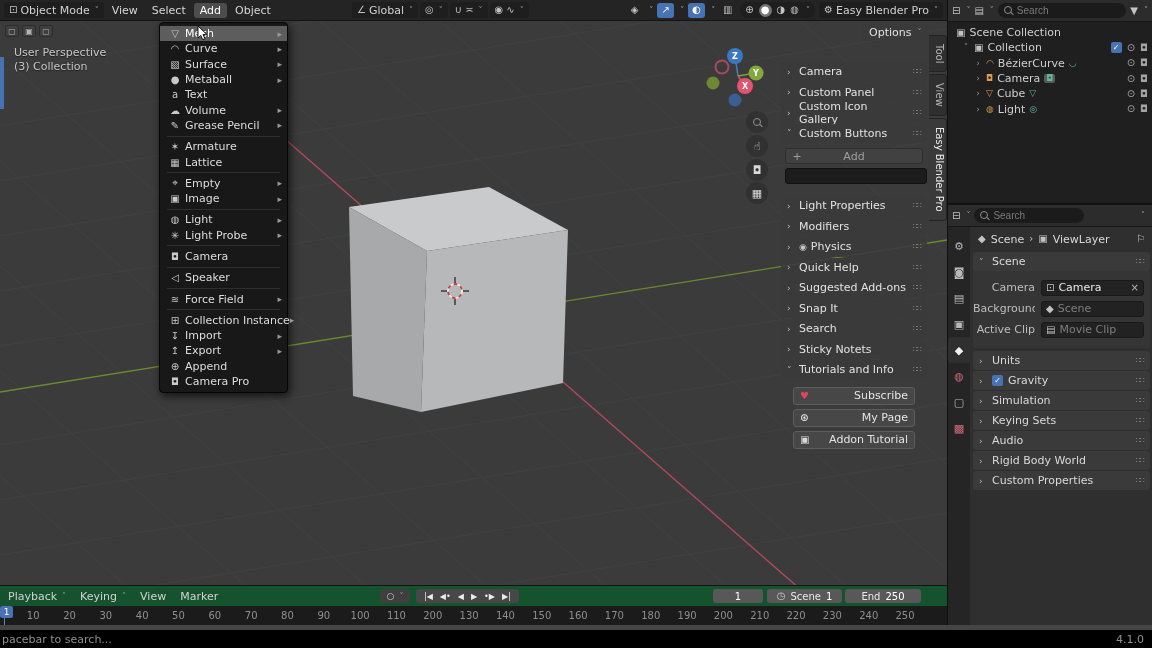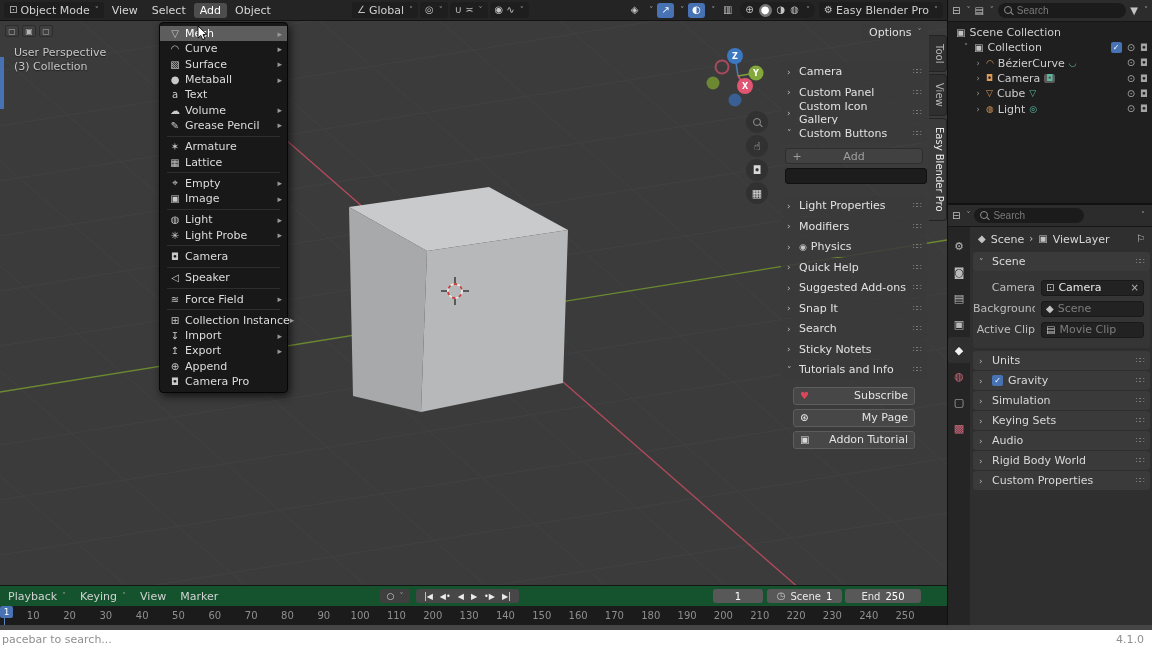--- a/index.html
+++ b/index.html
@@ -99,21 +99,21 @@
   .panelhead .exp{font-size:9px;color:#b5b5b5;width:8px}
   .panelhead .drag{margin-left:auto;font-size:8px;letter-spacing:-1px;color:#8a8a8a}
   #scene-body{margin:0 3px;background:#353535;border-radius:0 0 3px 3px;padding:6px 6px 8px 0}
   .srow{height:21px;display:flex;align-items:center;gap:6px}
   .srow .lbl{width:62px;text-align:right;color:#bdbdbd;flex:none;white-space:nowrap;overflow:hidden}
   .sfield{flex:1;height:16px;background:#222;border:1px solid #191919;border-radius:3px;display:flex;align-items:center;gap:4px;padding:0 4px;color:#e8e8e8}
   .sfield .muted{color:#7d7d7d}
   .sfield .v{flex:1;white-space:nowrap;overflow:hidden}
   .sfield .x{color:#b5b5b5;font-size:10px}
   
-  #statusbar{left:0;top:625px;width:1152px;height:23px;background:#ffffff;border-top:5px solid #454545;display:flex;align-items:center;justify-content:space-between;padding:0 8px 0 2px;color:#8f8f8f}
+  #statusbar{left:0;top:625px;width:1152px;height:23px;background:#000000;border-top:5px solid #454545;display:flex;align-items:center;justify-content:space-between;padding:0 8px 0 2px;color:#8f8f8f}
 </style>
 </head>
 <body>
 
 <div id="app">
 
   <div id="vp-header" class="abs">
     <div class="hgrp" style="padding-left:4px">
       <div class="hwidget">
         <span class="ic">⊡</span>

